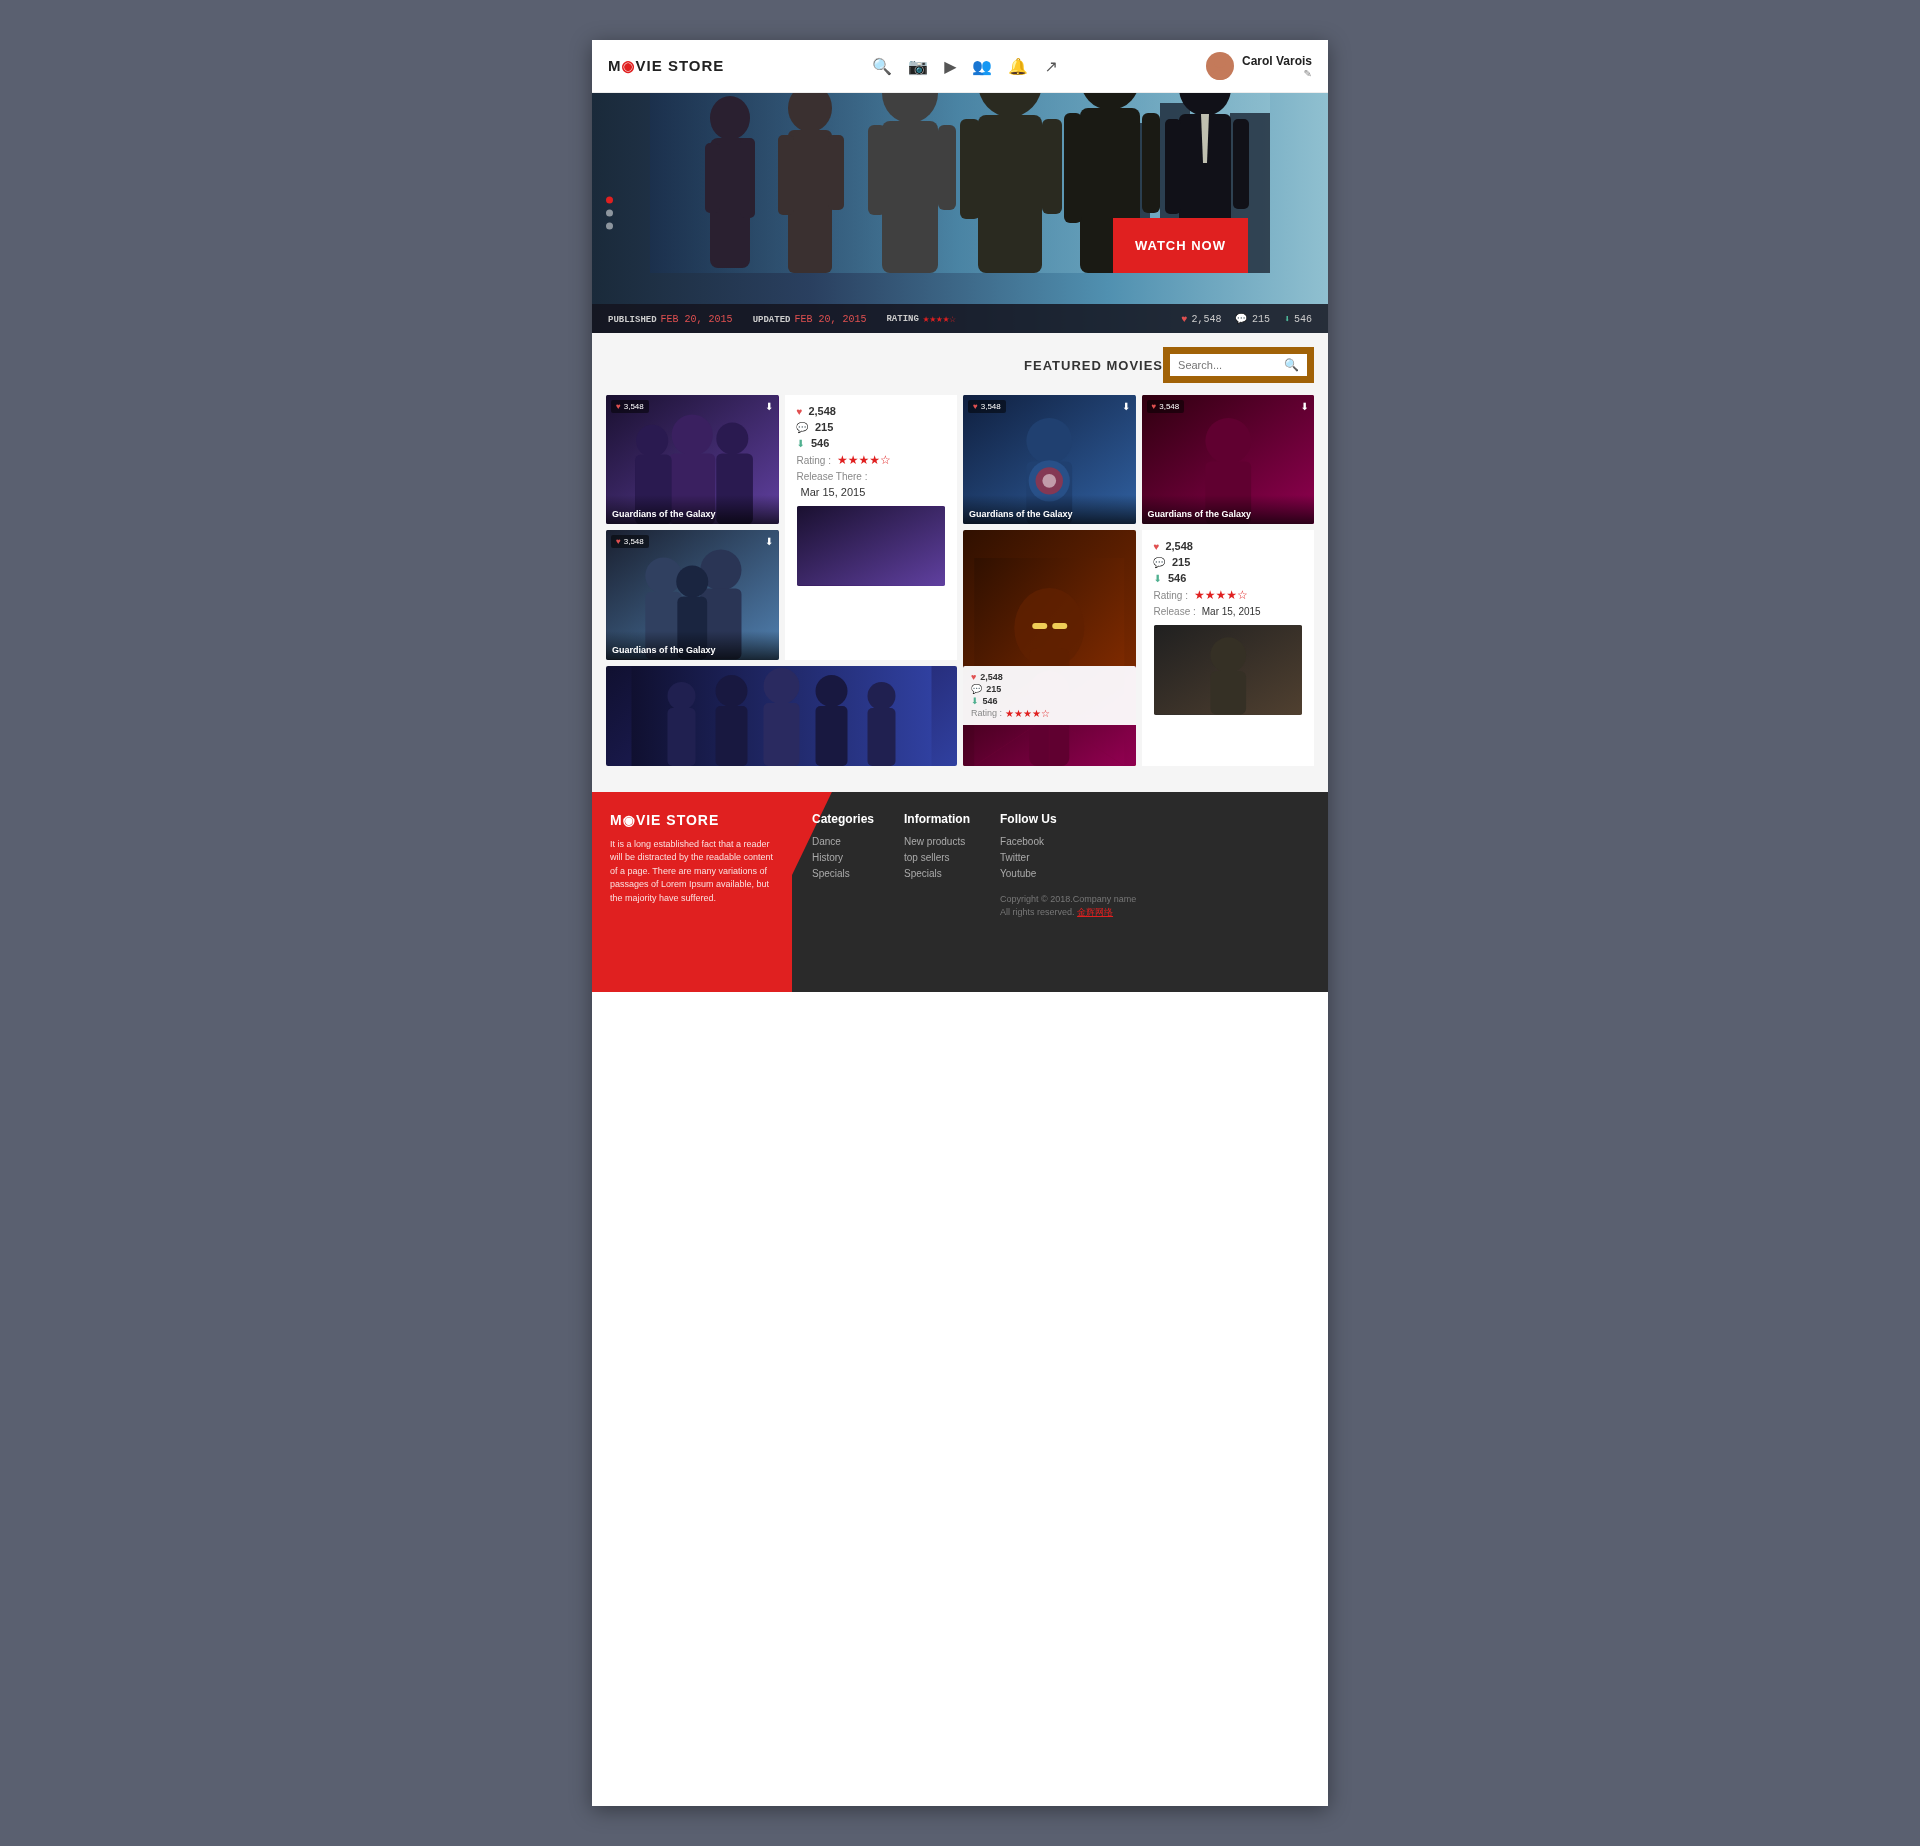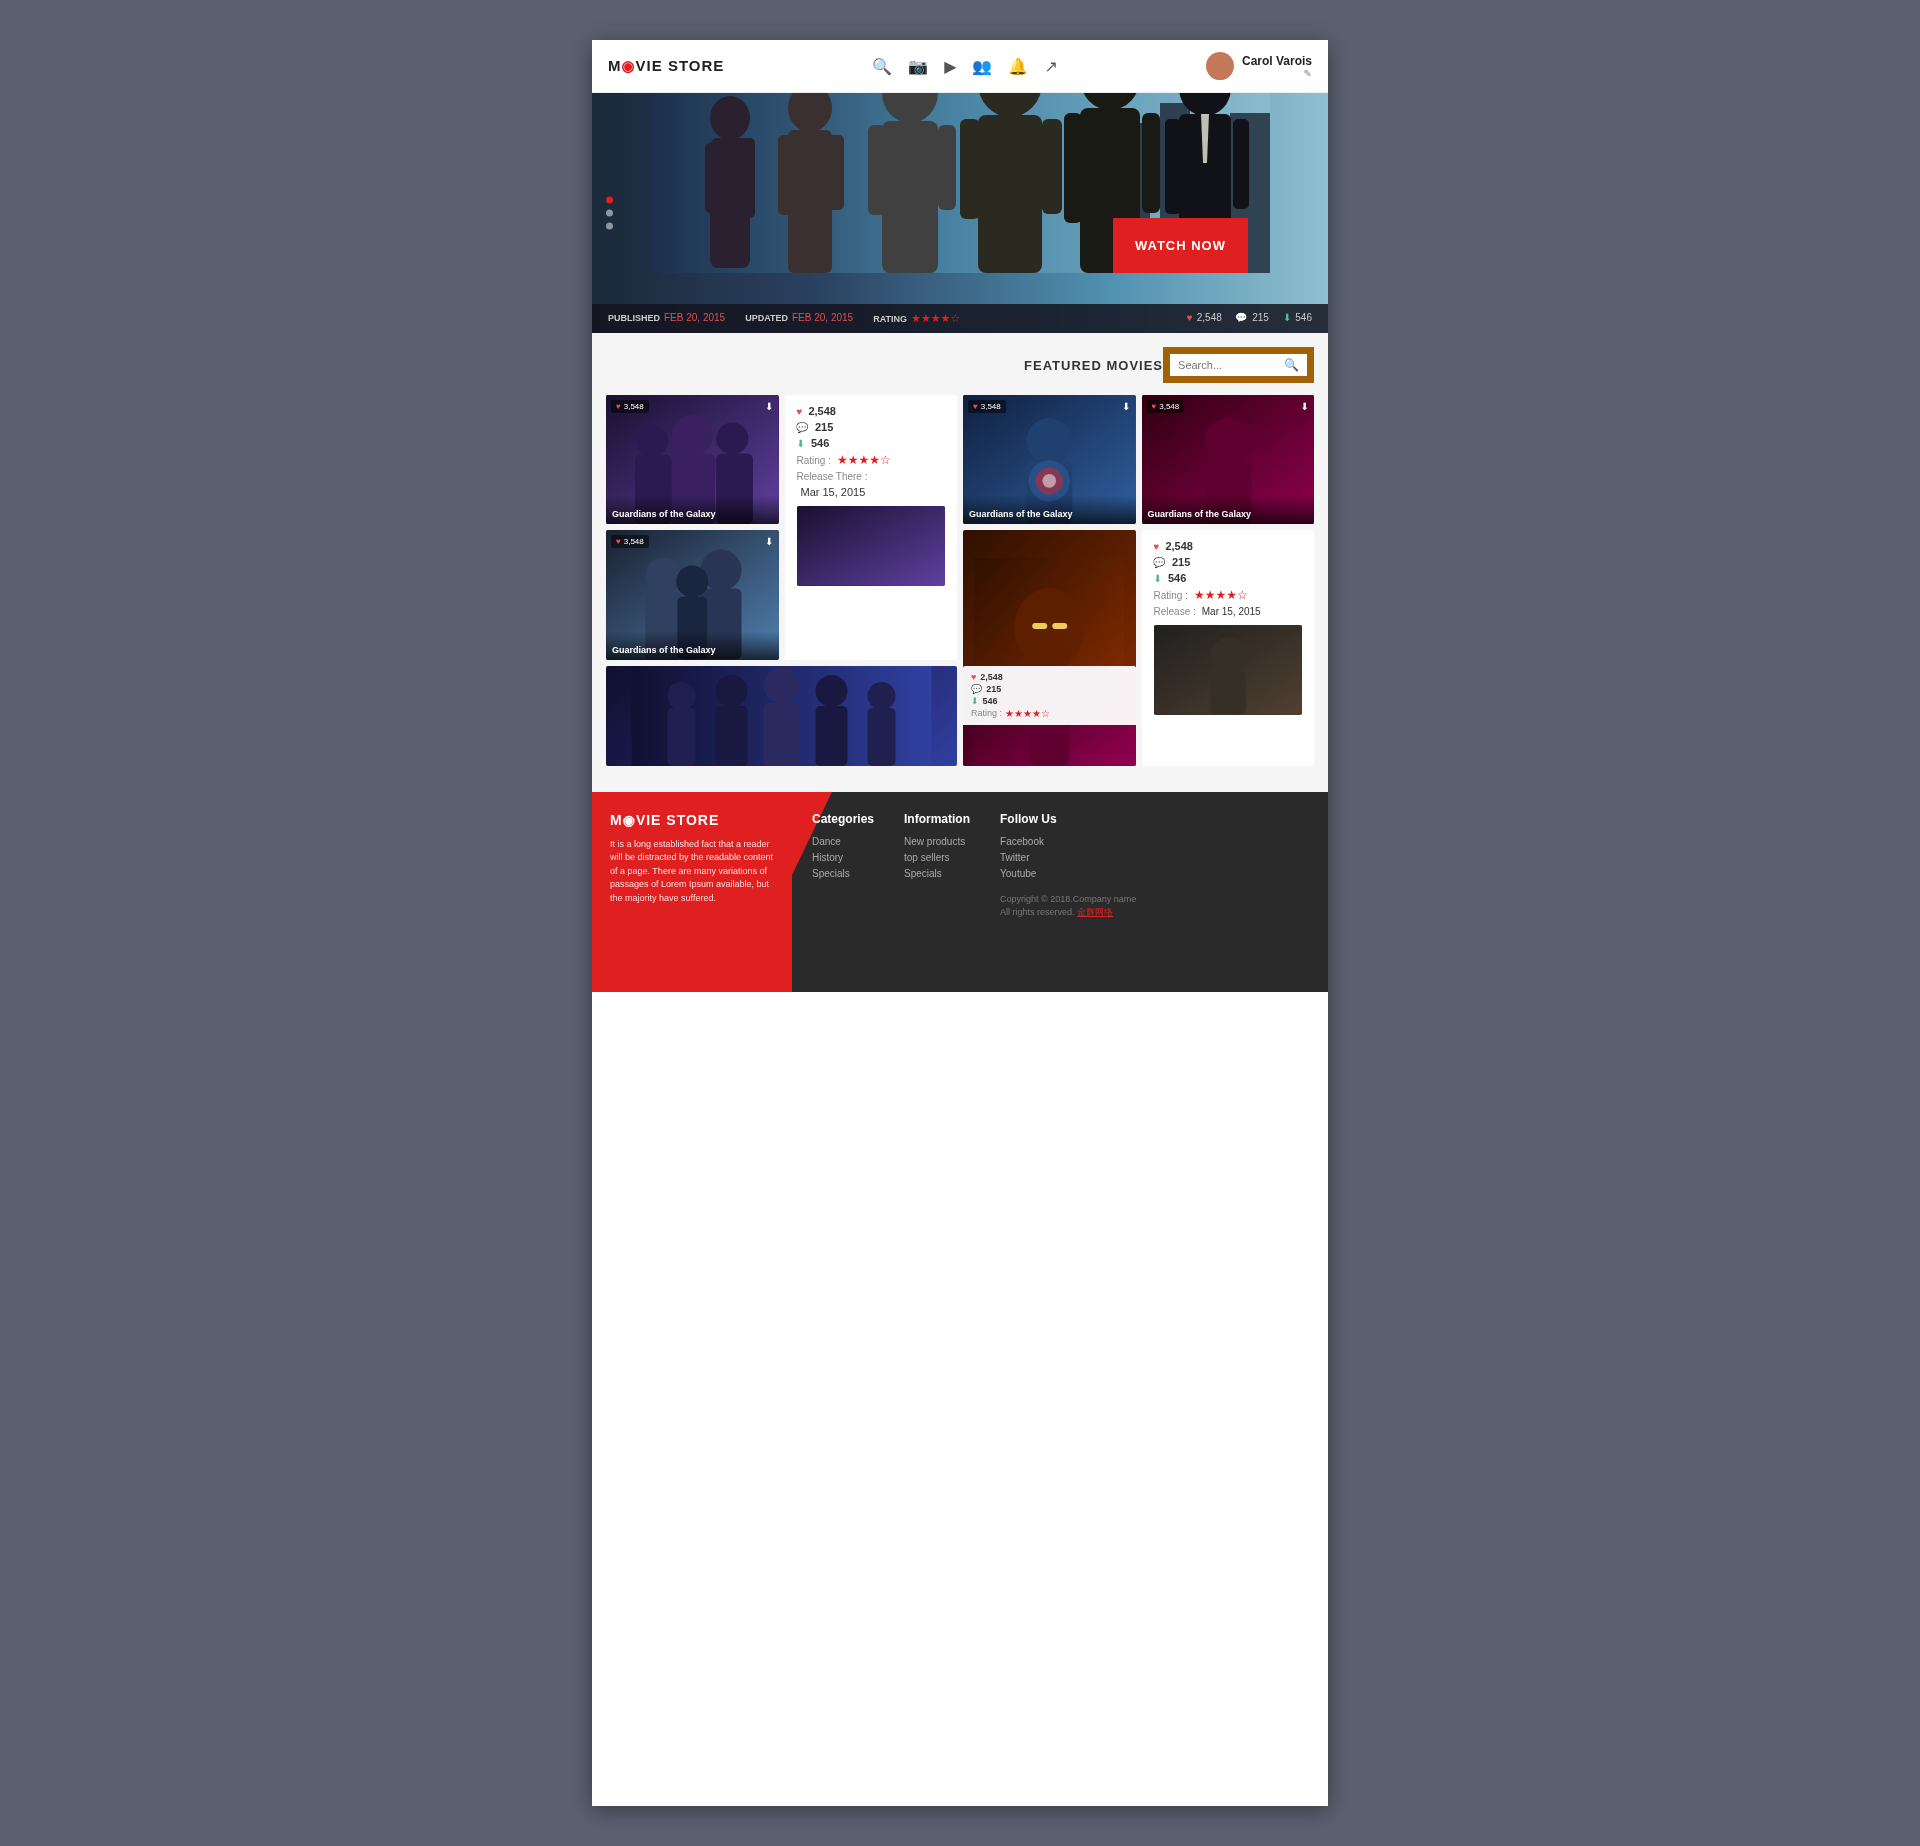--- a/index.html
+++ b/index.html
@@ -123,24 +123,25 @@
     .hero-dot.active {
       background: #e02020;
     }
     .hero-meta {
       position: absolute;
       bottom: 0;
       left: 0; right: 0;
       background: rgba(20,20,30,0.85);
       padding: 8px 16px;
       display: flex;
-      align-items: flex-start;
+      align-items: flex-end;
       gap: 20px;
       font-size: 10px;
       color: #aaa;
+      font-family: Liberation Mono, monospace;
     }
     .hero-meta-item {
       display: flex;
       align-items: center;
       gap: 4px;
     }
     .hero-meta-label {
       color: #ccc;
       font-weight: bold;
       text-transform: uppercase;

